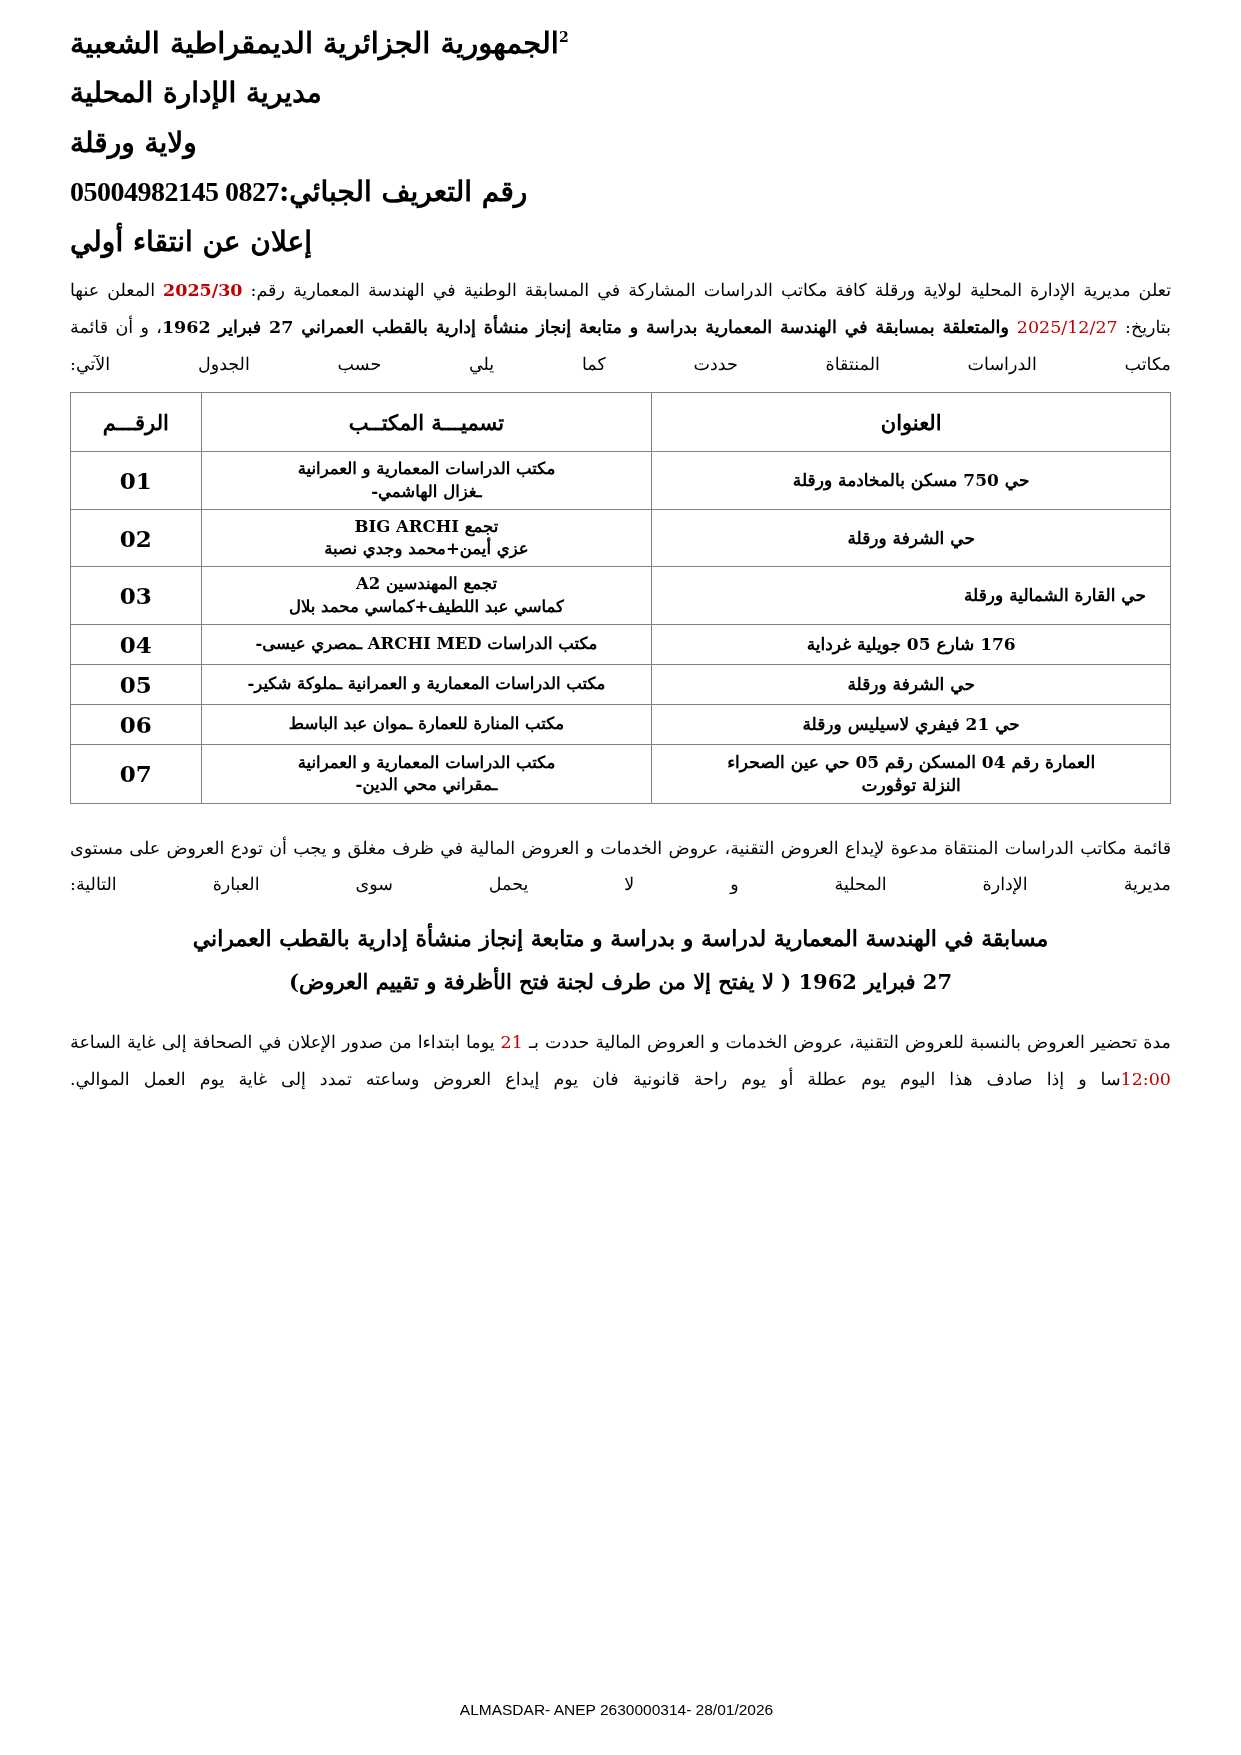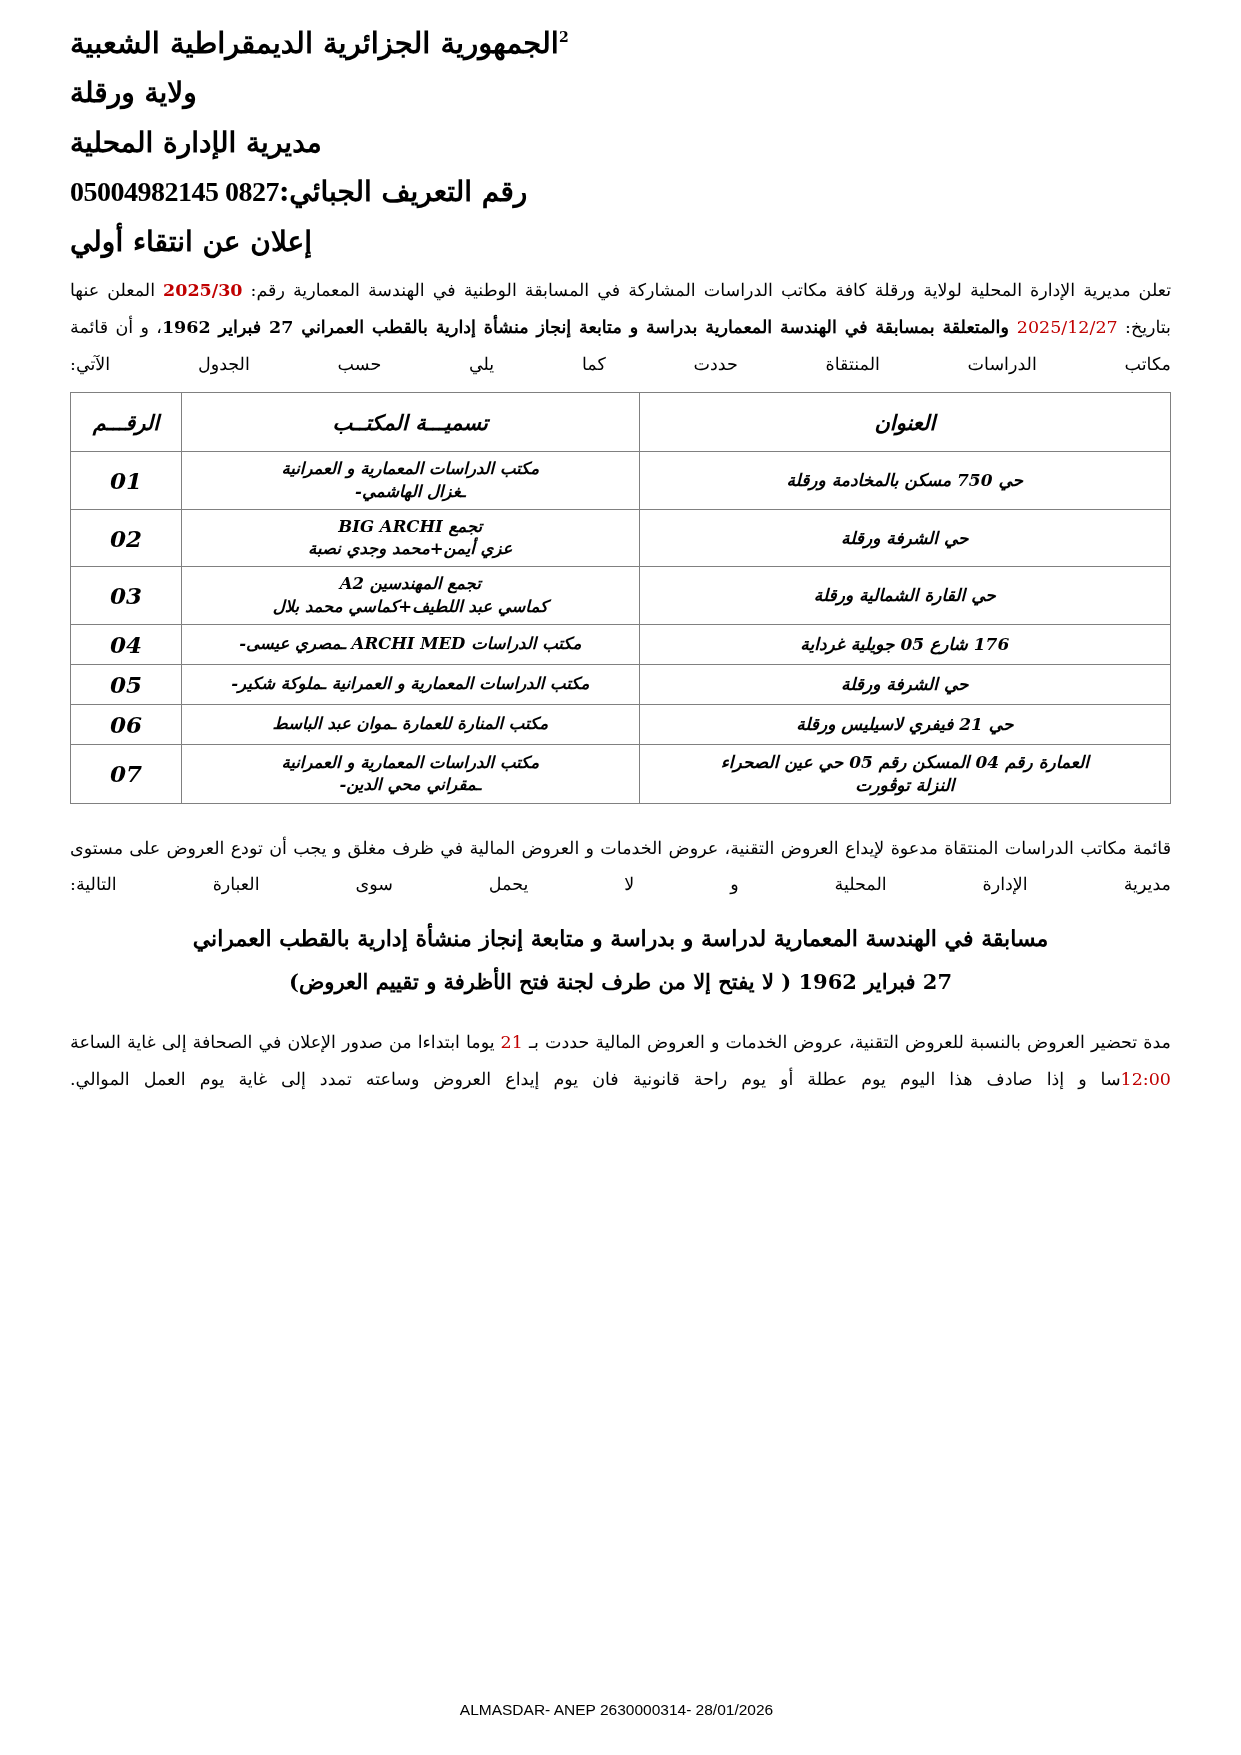--- a/index.html
+++ b/index.html
@@ -75,25 +75,24 @@
   table.offices {
     border-collapse: collapse;
     width: 100%;
     margin: 8px 0 0 0;
     direction: rtl;
     table-layout: fixed;
   }
   table.offices th,
   table.offices td {
     border: 1px solid #808080;
-    padding: 6px 8px;
+    padding: 6px 24px;
     vertical-align: middle;
     text-align: center;
     font-family: "DejaVu Serif", serif;
-    font-style: italic;
   }
   table.offices thead th {
     font-size: 21px;
     font-weight: bold;
     height: 46px;
     letter-spacing: 0.5px;
   }
   th.col-num  { width: 9%; }
   th.col-name { width: 42%; }
   th.col-addr { width: 49%; }
@@ -109,20 +108,21 @@
     line-height: 1.35;
   }
   td.cell-addr {
     font-size: 17px;
     font-weight: bold;
     line-height: 1.35;
   }
   td.cell-name.thin,
   td.cell-addr.thin {
     font-weight: bold;
+    text-align: right;
   }
 
   
   .para-after {
     margin-top: 26px;
   }
 
   
   .center-block {
     direction: rtl;
@@ -157,22 +157,22 @@
     color: #000;
   }
 </style>
 </head>
 <body>
 
 <div class="page">
 
   <div class="header">
     <div class="hdr-line hdr-1"><span class="sup-marker">2</span><span>الجمهورية الجزائرية الديمقراطية الشعبية</span></div>
+    <div class="hdr-line hdr-3">مديرية الإدارة المحلية</div>
     <div class="hdr-line hdr-2">ولاية ورقلة</div>
-    <div class="hdr-line hdr-3">مديرية الإدارة المحلية</div>
     <div class="hdr-line hdr-4"><span>رقم التعريف الجبائي:</span><span class="ltr-num">05004982145 0827</span></div>
     <div class="hdr-line hdr-5">إعلان عن انتقاء أولي</div>
   </div>
 
   <p class="para para-intro"><span>تعلن مديرية الإدارة المحلية لولاية ورقلة كافة مكاتب الدراسات المشاركة في المسابقة الوطنية في الهندسة المعمارية رقم: </span><span class="b red">2025/30</span><span> المعلن عنها بتاريخ: </span><span class="red">2025/12/27</span><span class="b"> والمتعلقة بمسابقة في الهندسة المعمارية بدراسة و متابعة إنجاز منشأة إدارية بالقطب العمراني 27 فبراير 1962</span><span>، و أن قائمة مكاتب الدراسات المنتقاة حددت كما يلي حسب الجدول الآتي:</span></p>
 
   <table class="offices">
     <thead>
       <tr>
         <th class="col-addr">العنوان</th>

